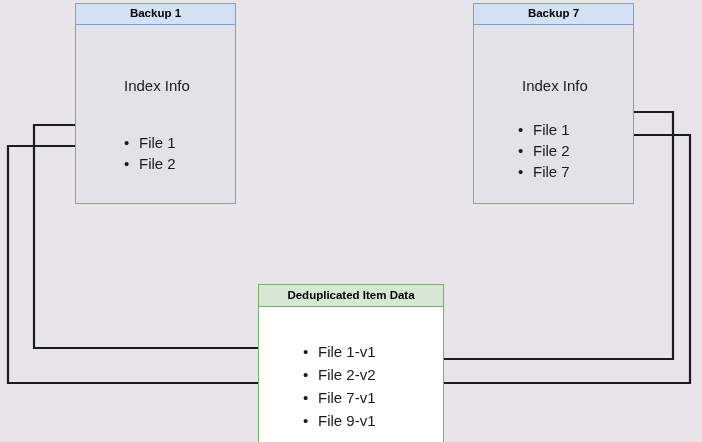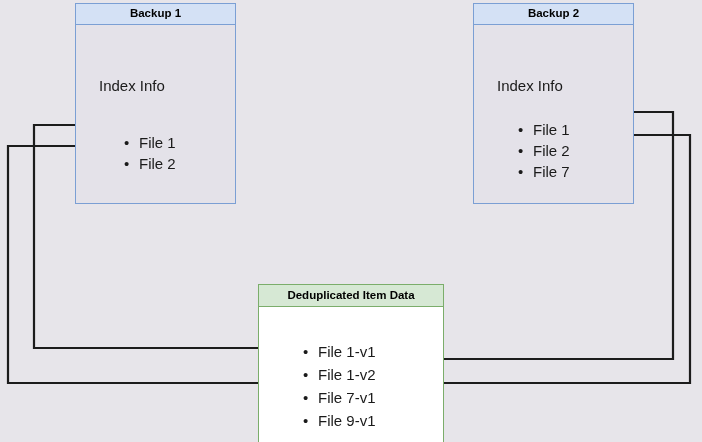--- a/index.html
+++ b/index.html
@@ -70,20 +70,21 @@
   }
   #backup1 { left: 75px; top: 3px; width: 161px; height: 201px; }
   #backup2 { left: 473px; top: 3px; width: 161px; height: 201px; }
   #dedup  { left: 258px; top: 284px; width: 186px; height: 161px; }
 
   .index-label {
     position: absolute;
     font-size: 15px;
     color: #1a1a1a;
     white-space: nowrap;
+    margin-left: 25px;
   }
   #backup1 .index-label { left: 23px; top: 52px; }
   #backup2 .index-label { left: 23px; top: 52px; }
 
   .file-list {
     position: absolute;
     margin: 0;
     padding: 0;
     list-style: none;
   }
@@ -144,36 +145,36 @@
     <div class="box-body">
       <div class="index-label">Index Info</div>
       <ul class="file-list">
         <li>File 1</li>
         <li>File 2</li>
       </ul>
     </div>
   </div>
 
   <div class="box backup-box" id="backup2">
-    <div class="box-header">Backup 2</div>
+    <div class="box-header">Backup 7</div>
     <div class="box-body">
       <div class="index-label">Index Info</div>
       <ul class="file-list">
         <li>File 1</li>
         <li>File 2</li>
         <li>File 7</li>
       </ul>
     </div>
   </div>
 
   <div class="box dedup-box" id="dedup">
     <div class="box-header">Deduplicated Item Data</div>
     <div class="box-body">
       <ul class="file-list">
         <li>File 1-v1</li>
-        <li>File 1-v2</li>
+        <li>File 2-v2</li>
         <li>File 7-v1</li>
         <li>File 9-v1</li>
       </ul>
     </div>
   </div>
 
 </div>
 
 </body></html>

